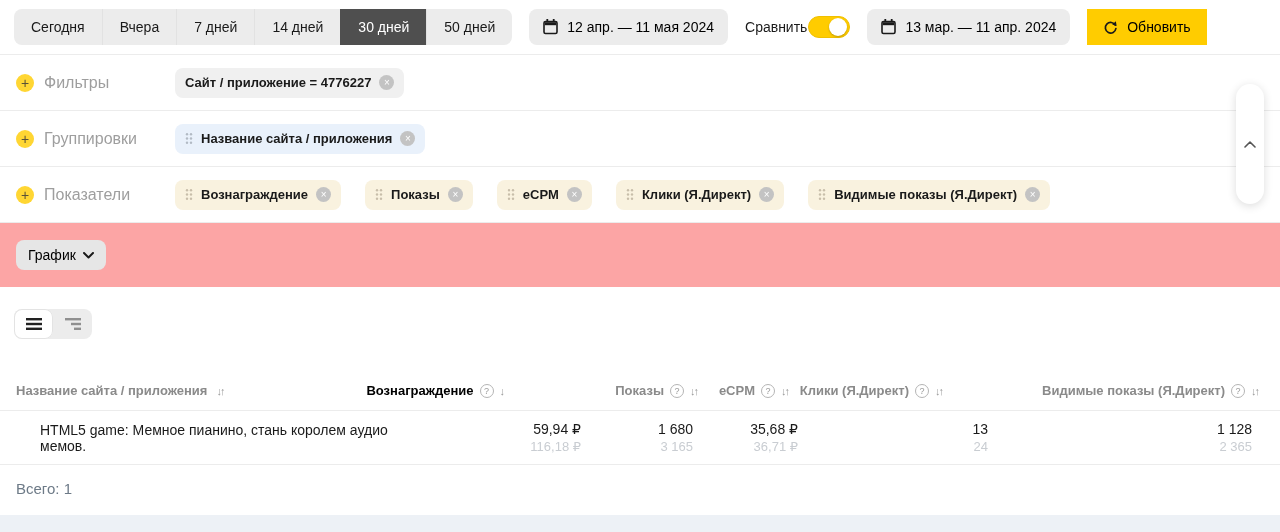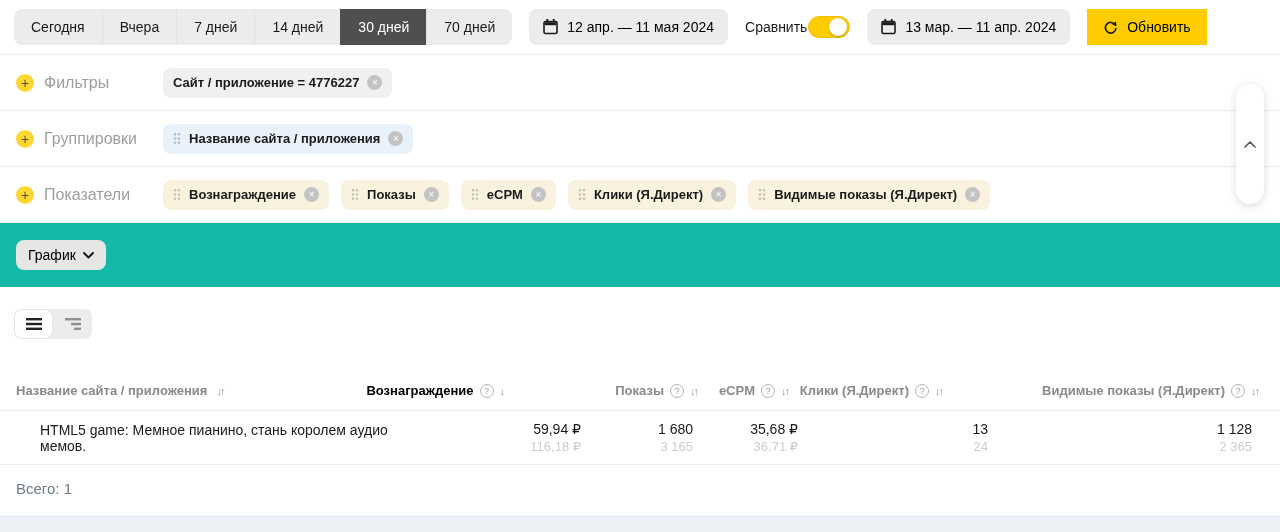--- a/index.html
+++ b/index.html
@@ -25,34 +25,34 @@
     display:flex; align-items:center; gap:9px; font:500 14px "Liberation Sans","DejaVu Sans",sans-serif; cursor:pointer; }
 
   
   .frow { display:flex; align-items:center; height:56px; padding:0 16px; border-bottom:1px solid #ececec; }
   .frow-head { display:flex; align-items:center; gap:10px; width:147px; flex-shrink:0; }
   .plus-icon { width:18px; height:18px; border-radius:50%; background:#ffd633; color:#595137;
     display:flex; align-items:center; justify-content:center; font-size:14px; line-height:1; cursor:pointer; flex-shrink:0; }
   .frow-label { color:#9e9e9e; font-size:16px; }
   .chips { display:flex; gap:12px; }
   .chip { height:30px; border-radius:8px; padding:0 10px; display:inline-flex; align-items:center; gap:8px;
-    font-size:13px; font-weight:bold; color:#1a1a1a; cursor:pointer; white-space:nowrap; }
+    font-size:13px; font-weight:bold; color:#1a1a1a; cursor:pointer; white-space:nowrap;margin-left:12px; }
   .chip-gray  { background:#f0f0f0; }
   .chip-blue  { background:#e9f1fb; }
   .chip-cream { background:#f9f2df; }
   .chip-close { width:15px; height:15px; border-radius:50%; background:#c3c3c3; color:#fff;
     font-size:10px; font-weight:400; line-height:1; display:flex; align-items:center; justify-content:center; }
   .drag-dots { display:flex; flex-shrink:0; }
 
   .collapse-pill { position:absolute; top:84px; right:16px; width:28px; height:120px; background:#fff;
     border-radius:14px; box-shadow:0 2px 10px rgba(0,0,0,.14); display:flex; align-items:center; justify-content:center;
     z-index:5; cursor:pointer; }
 
   
-  .chart-strip { background:#14b8a6; height:64px; display:flex; align-items:center; padding:0 16px; }
+  .chart-strip { background:#fca5a5; height:64px; display:flex; align-items:center; padding:0 16px; }
   .chart-btn { height:30px; padding:0 12px; background:#e6e6e6; border:none; border-radius:8px;
     display:flex; align-items:center; gap:7px; font:14px "Liberation Sans","DejaVu Sans",sans-serif; cursor:pointer; }
 
   
   .view-toggle { margin:22px 0 0 14px; display:inline-flex; background:#ececec; border-radius:8px; }
   .vt-btn { width:39px; height:30px; display:flex; align-items:center; justify-content:center;
     border:none; background:transparent; border-radius:8px; cursor:pointer; }
   .vt-btn.active { background:#fff; box-shadow:inset 0 0 0 1px #e3e3e3; }
 
   .thead { display:flex; align-items:center; height:40px; margin-top:32px; padding:0 16px;
@@ -82,21 +82,21 @@
 </head>
 <body>
 
 <div class="toolbar">
   <div class="segmented">
     <button class="seg-btn">Сегодня</button>
     <button class="seg-btn">Вчера</button>
     <button class="seg-btn">7 дней</button>
     <button class="seg-btn">14 дней</button>
     <button class="seg-btn active">30 дней</button>
-    <button class="seg-btn">70 дней</button>
+    <button class="seg-btn">50 дней</button>
   </div>
 
   <button class="date-btn">
     <span>
       <svg width="15" height="16" viewBox="0 0 15 16">
           <rect x="1" y="2.5" width="13" height="12" rx="1.5" fill="none" stroke="#1a1a1a" stroke-width="1.6"></rect>
           <rect x="1.8" y="3.2" width="11.4" height="3" fill="#1a1a1a"></rect>
           <rect x="3.4" y="0" width="1.8" height="3" fill="#1a1a1a"></rect>
           <rect x="9.8" y="0" width="1.8" height="3" fill="#1a1a1a"></rect>
         </svg>

